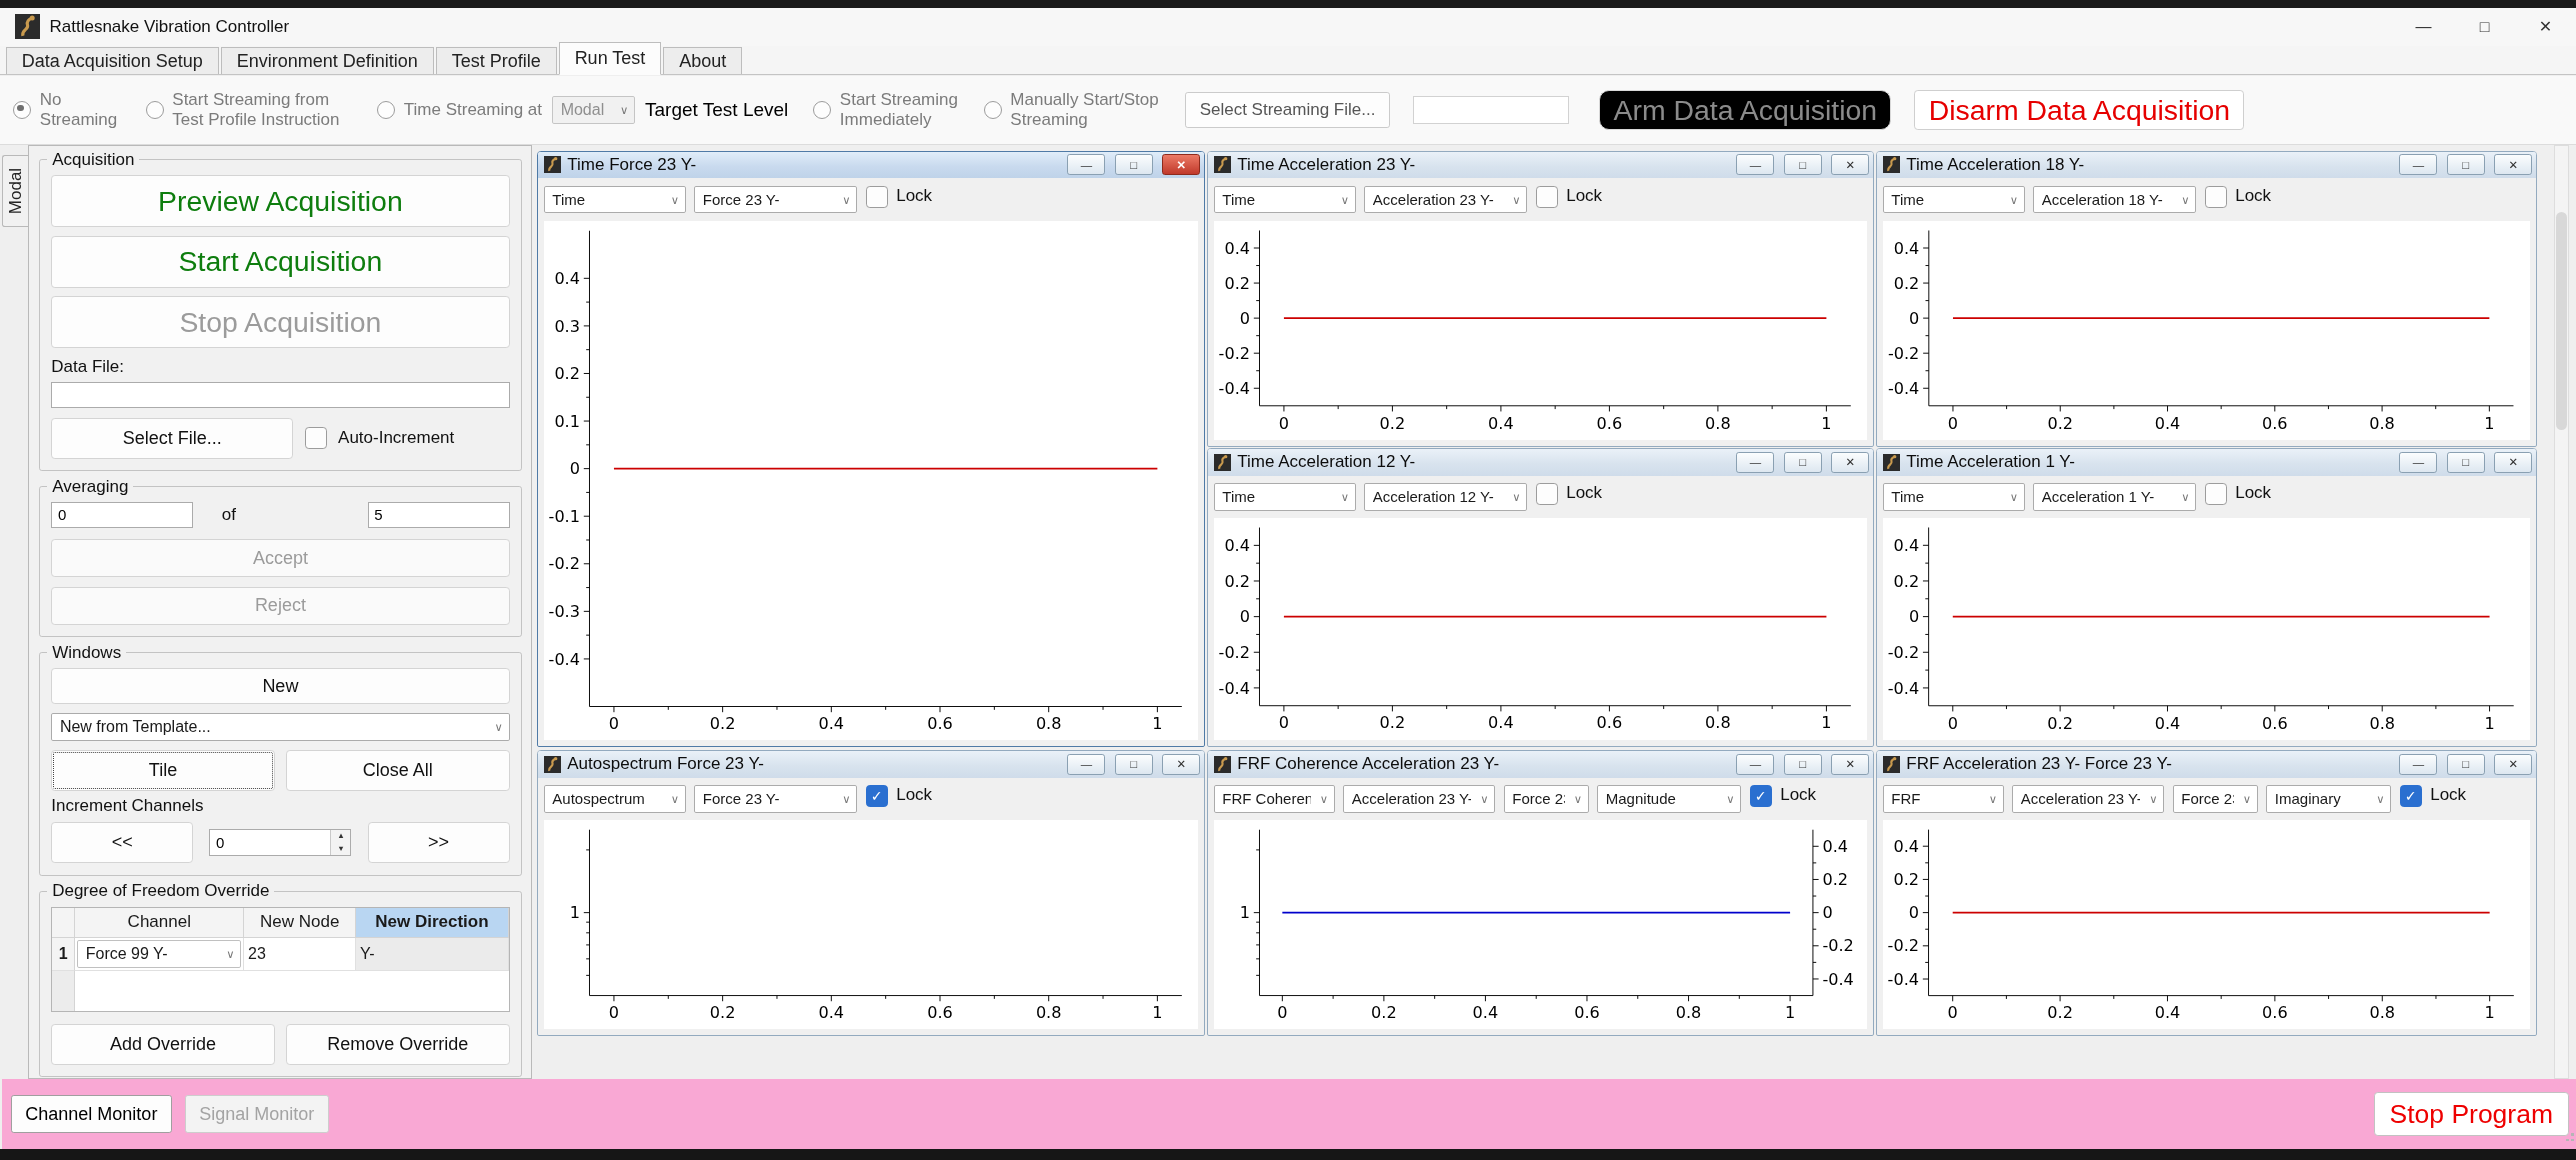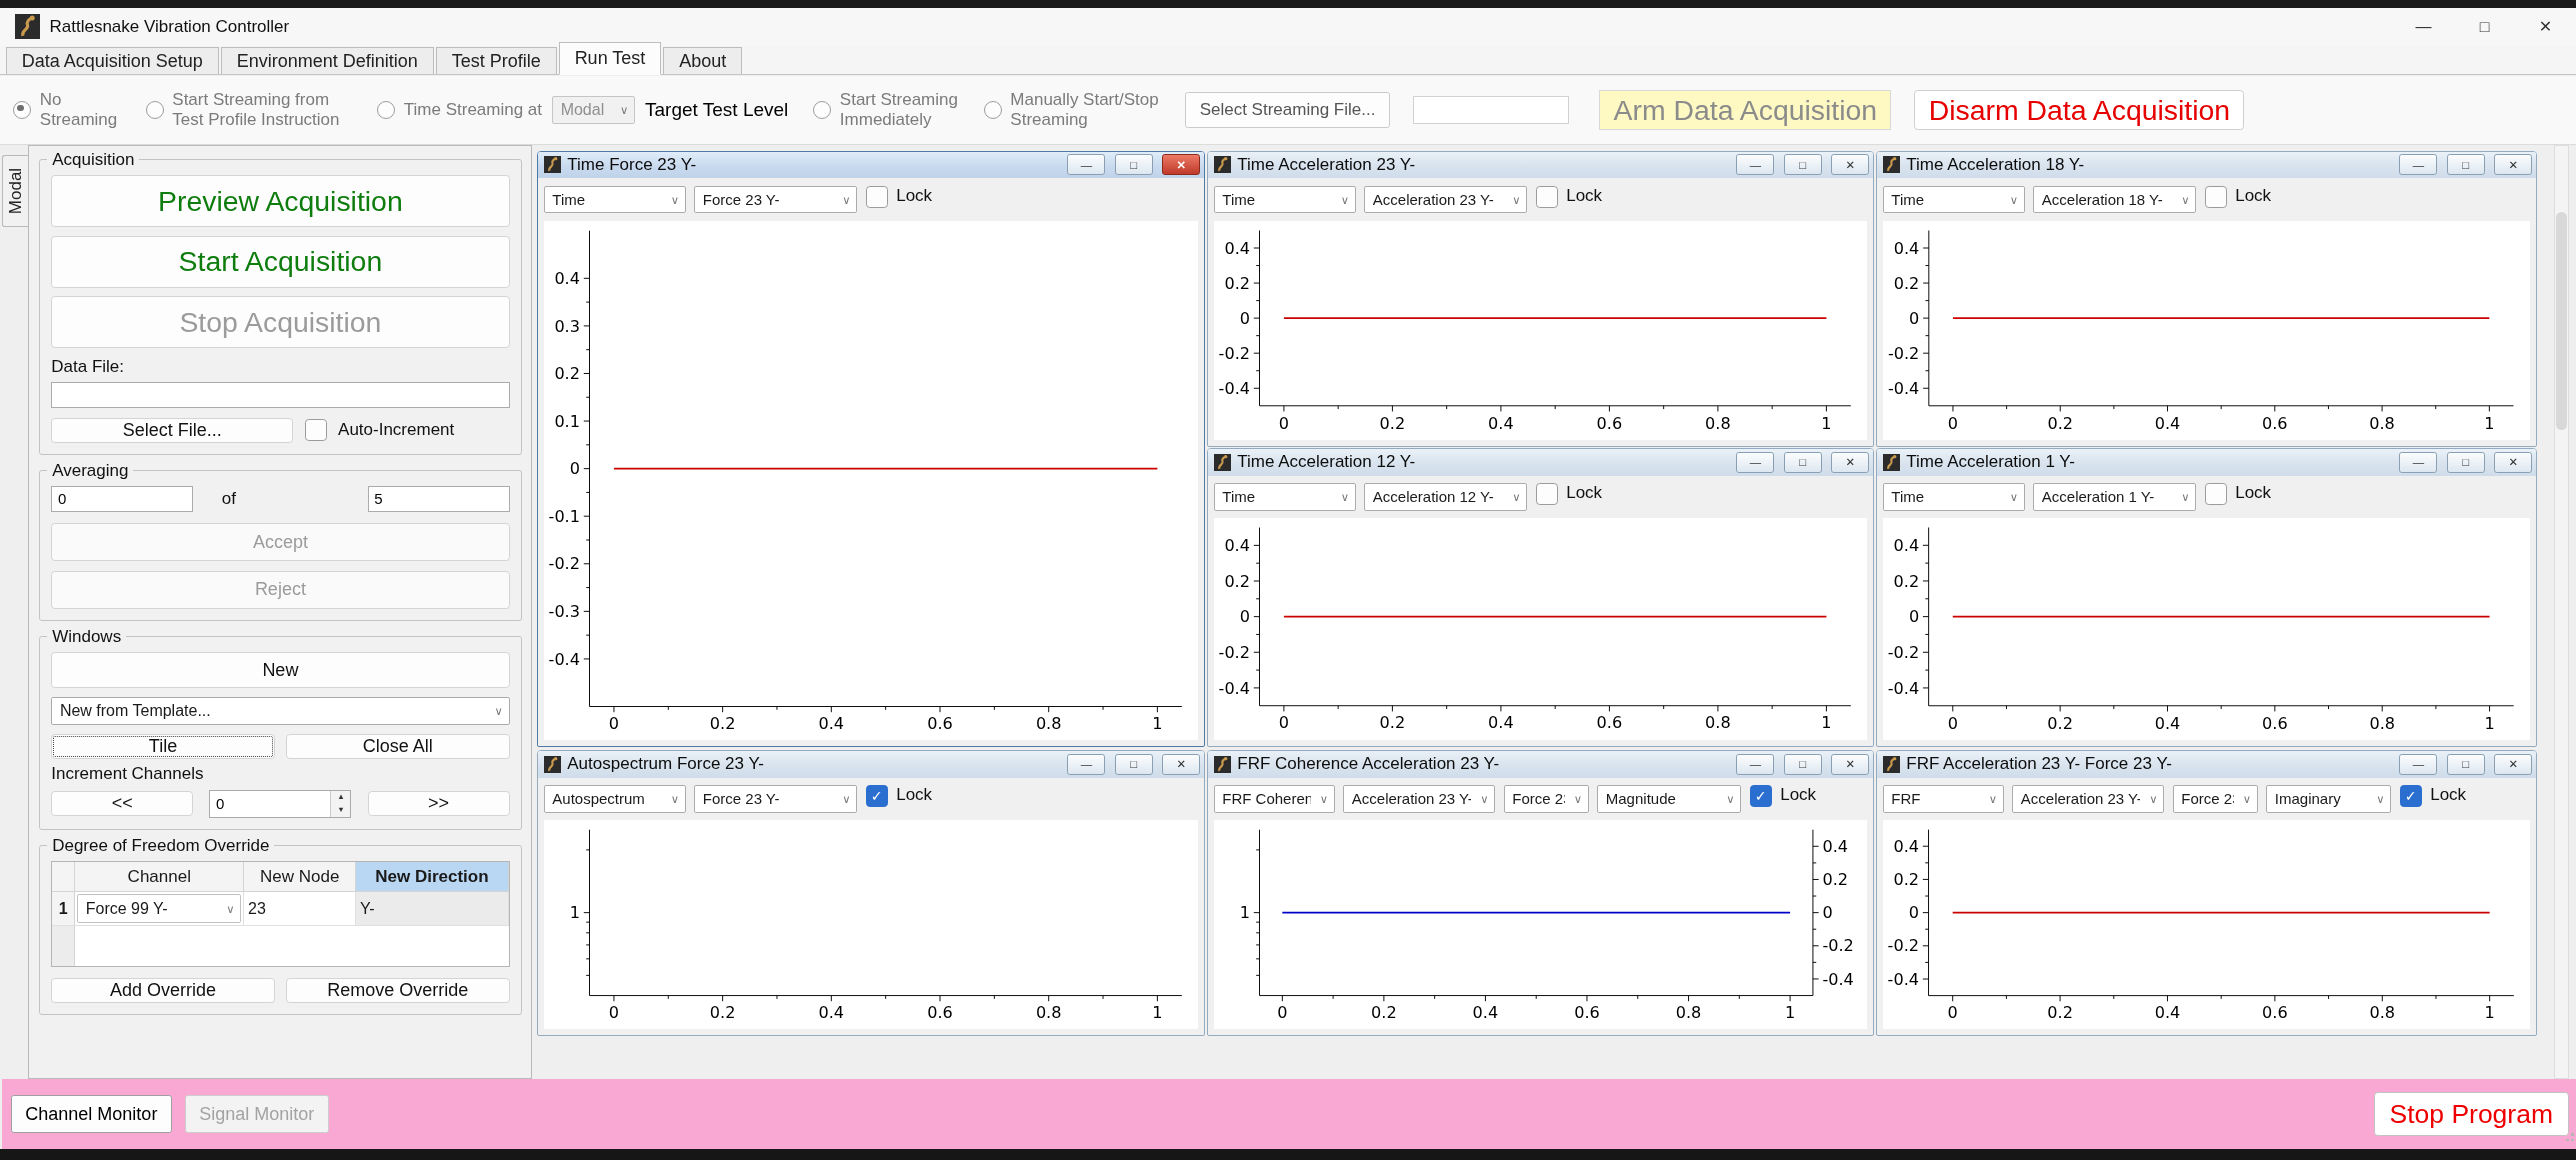--- a/index.html
+++ b/index.html
@@ -33,37 +33,37 @@
   .radio.sel::after{content:"";position:absolute;left:2.8px;top:2.8px;width:6.6px;height:6.6px;border-radius:50%;background:#6f6f6f;}
   .radio-label{font-size:17px;color:#7b7b7b;line-height:1.15;}
   .combo{position:relative;background:#fff;border:0.9px solid #ababab;border-radius:1.9px;height:28.4px;
          display:flex;align-items:center;padding:0 23px 0 7.6px;font-size:16px;box-sizing:border-box;}
   .combo .chev{position:absolute;right:5.7px;color:#777;font-size:11.4px;}
   .combo.disabled{background:#f1f1f1;color:#8f8f8f;border-color:#c5c5c5;}
   .ttl-label{font-size:19px;color:#000;margin-left:1.9px;white-space:nowrap;}
   .tb-btn{background:#fdfdfd;border:0.9px solid #cbcbcb;border-radius:2.8px;font-size:17px;color:#555;
           padding:6.6px 13.3px;font-family:inherit;white-space:nowrap;}
   #streaming-file-input{width:156px;height:28.4px;border:0.9px solid #d2d2d2;background:#fff;box-sizing:border-box;font-size:15px;padding:0 5.7px;}
-  #arm-btn{font-size:28.4px;color:#8b8b8b;background:#fef9c3;border:0.9px solid #d8d8d8;border-radius:0;
+  #arm-btn{font-size:28.4px;color:#8b8b8b;background:#000000;border:0.9px solid #d8d8d8;border-radius:10px;
            padding:2.8px 13.3px;font-family:inherit;margin-left:7.6px;white-space:nowrap;}
   #disarm-btn{font-size:28.4px;color:#e60000;background:#ffffff;border:0.9px solid #cfcfcf;border-radius:3.8px;
            padding:2.8px 13.3px;font-family:inherit;white-space:nowrap;}
 
   
   #main{position:absolute;top:144px;left:0;width:2576px;height:935px;background:#efefef;border-top:0.9px solid #dcdcdc;box-sizing:border-box;}
   #modal-vtab{position:absolute;left:1.9px;top:9.5px;width:26.5px;height:70px;background:#f1f1f1;
               border:0.9px solid #b9b9b9;border-right:none;border-radius:2.8px 0 0 2.8px;
               display:flex;align-items:center;justify-content:center;}
   #modal-vtab span{transform:rotate(-90deg);font-size:17px;color:#222;white-space:nowrap;}
   #sidebar-pane{position:absolute;left:28.4px;top:0;width:504px;height:934px;background:#f1f1f1;
                 border:0.9px solid #b9b9b9;box-sizing:border-box;padding:13.3px 9.5px 0;}
   .group{position:relative;border:0.9px solid #c3c3c3;border-radius:2.8px;padding:15px 11.4px 11.4px;margin-bottom:15px;}
   .group-label{position:absolute;top:-10.4px;left:7.6px;background:#f1f1f1;padding:0 4.7px;font-size:17px;color:#111;}
   .btn{display:block;width:100%;background:#fdfdfd;border:0.9px solid #d4d4d4;border-radius:3.8px;
-       font-family:inherit;font-size:18px;color:#111;padding:1px 0;text-align:center;box-sizing:border-box;}
+       font-family:inherit;font-size:18px;color:#111;padding:9px 0;text-align:center;box-sizing:border-box;}
   .btn.green{color:#0e7d0e;font-size:28.4px;padding:8.5px 0;margin-bottom:8.5px;}
   .btn.gray-big{color:#9b9b9b;font-size:28.4px;padding:8.5px 0;margin-bottom:8.5px;}
   .btn.disabled{color:#9b9b9b;background:#fafafa;}
   .field-label{font-size:17px;color:#111;margin:5.7px 0 5.7px;}
   .text-input{width:100%;height:25.6px;border:0.9px solid #ababab;background:#fff;box-sizing:border-box;font-size:15px;padding:0 5.7px;}
   .row{display:flex;align-items:center;gap:11.4px;}
   .checkbox{width:20px;height:20px;border:0.9px solid #9c9c9c;border-radius:3.8px;background:#fdfdfd;
             flex:0 0 auto;display:flex;align-items:center;justify-content:center;font-size:14.2px;color:#fff;}
   .checkbox.checked{background:#2a6fd0;border-color:#2a6fd0;}
   .cb-label{font-size:17px;color:#111;}

